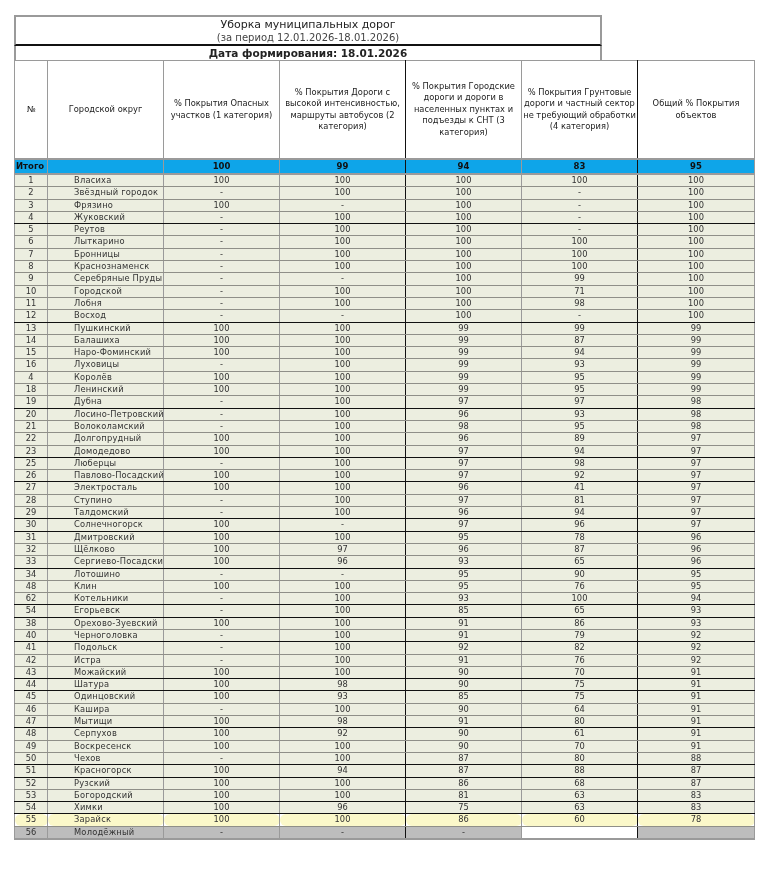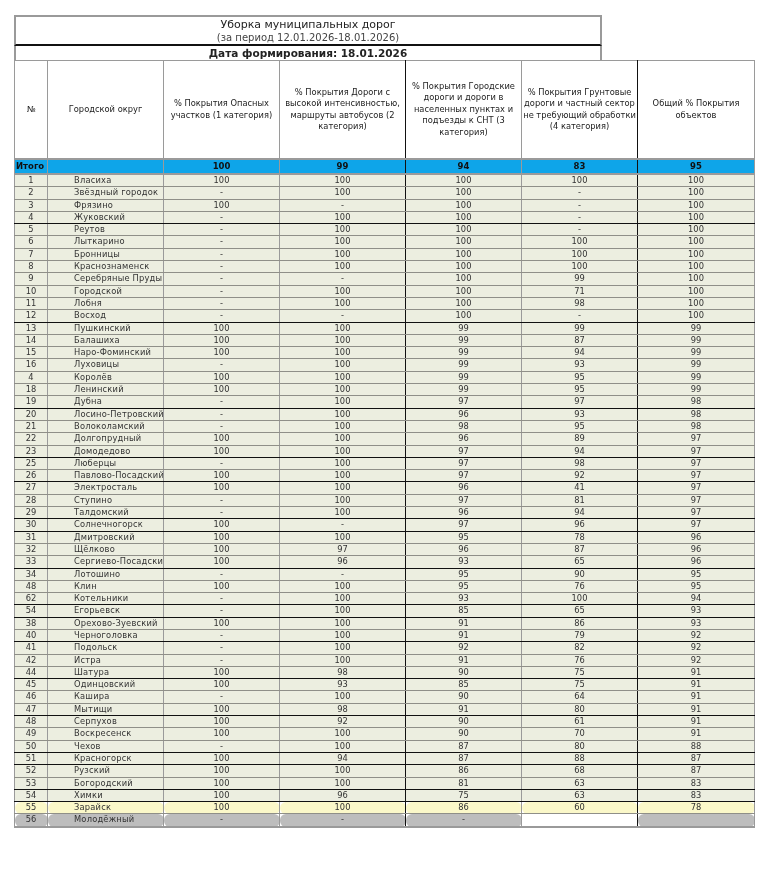--- a/index.html
+++ b/index.html
@@ -13,21 +13,21 @@
   th, td { padding:0; text-align:center; overflow:hidden; white-space:nowrap; }
   thead th { border:1.5px solid #9a9a9a; height:97px; font-size:8.3px; font-weight:normal; line-height:11.5px; white-space:normal; color:#222; background:#fff; vertical-align:middle; }
   thead th.dark-right { border-right:1.5px solid #111; }
   tbody td { font-size:8.3px; height:11.3px; line-height:11.3px; border-left:1.5px solid #9a9a9a; border-right:1.5px solid #9a9a9a; border-bottom:1px solid #8f8f88; background:#eceee0; color:#333; }
   tbody tr.black-b td { border-bottom:1px solid #111; }
   tbody td.dark-right { border-right:1.5px solid #111; }
   tbody td.name { text-align:left; padding-left:26px; letter-spacing:0.2px; }
   tbody tr.total td { background:#0ea5e9; font-weight:bold; font-size:8.5px; height:13px; line-height:13px; border-top:2px solid #9a9a9a; border-bottom:2px solid #9a9a9a; color:#111; }
   tbody tr.total td.num { text-align:left; padding-left:1px; }
   tbody tr.yellow td { background:#fbf8c9;border-radius:6px; }
-  tbody tr.grey td { background:#bdbdbd; border-bottom:2px solid #9a9a9a;border-radius:6px; }
+  tbody tr.grey td { background:#bdbdbd; border-bottom:2px solid #9a9a9a; }
   tbody tr.grey td.blank { background:#ffffff; }
 </style>
 </head>
 <body>
 
 <div class="sheet">
   <div class="title-box">
     <div class="title">Уборка муниципальных дорог</div>
     <div class="subtitle">(за период 12.01.2026-18.01.2026)</div>
   </div>
@@ -418,20 +418,29 @@
         <tr>
           <td>42</td>
           <td class="name">Истра</td>
           <td>-</td>
           <td class="dark-right">100</td>
           <td>91</td>
           <td class="dark-right">76</td>
           <td>92</td>
         </tr>
         <tr class="black-b">
+          <td>43</td>
+          <td class="name">Можайский</td>
+          <td>100</td>
+          <td class="dark-right">100</td>
+          <td>90</td>
+          <td class="dark-right">70</td>
+          <td>91</td>
+        </tr>
+        <tr class="black-b">
           <td>44</td>
           <td class="name">Шатура</td>
           <td>100</td>
           <td class="dark-right">98</td>
           <td>90</td>
           <td class="dark-right">75</td>
           <td>91</td>
         </tr>
         <tr>
           <td>45</td>

